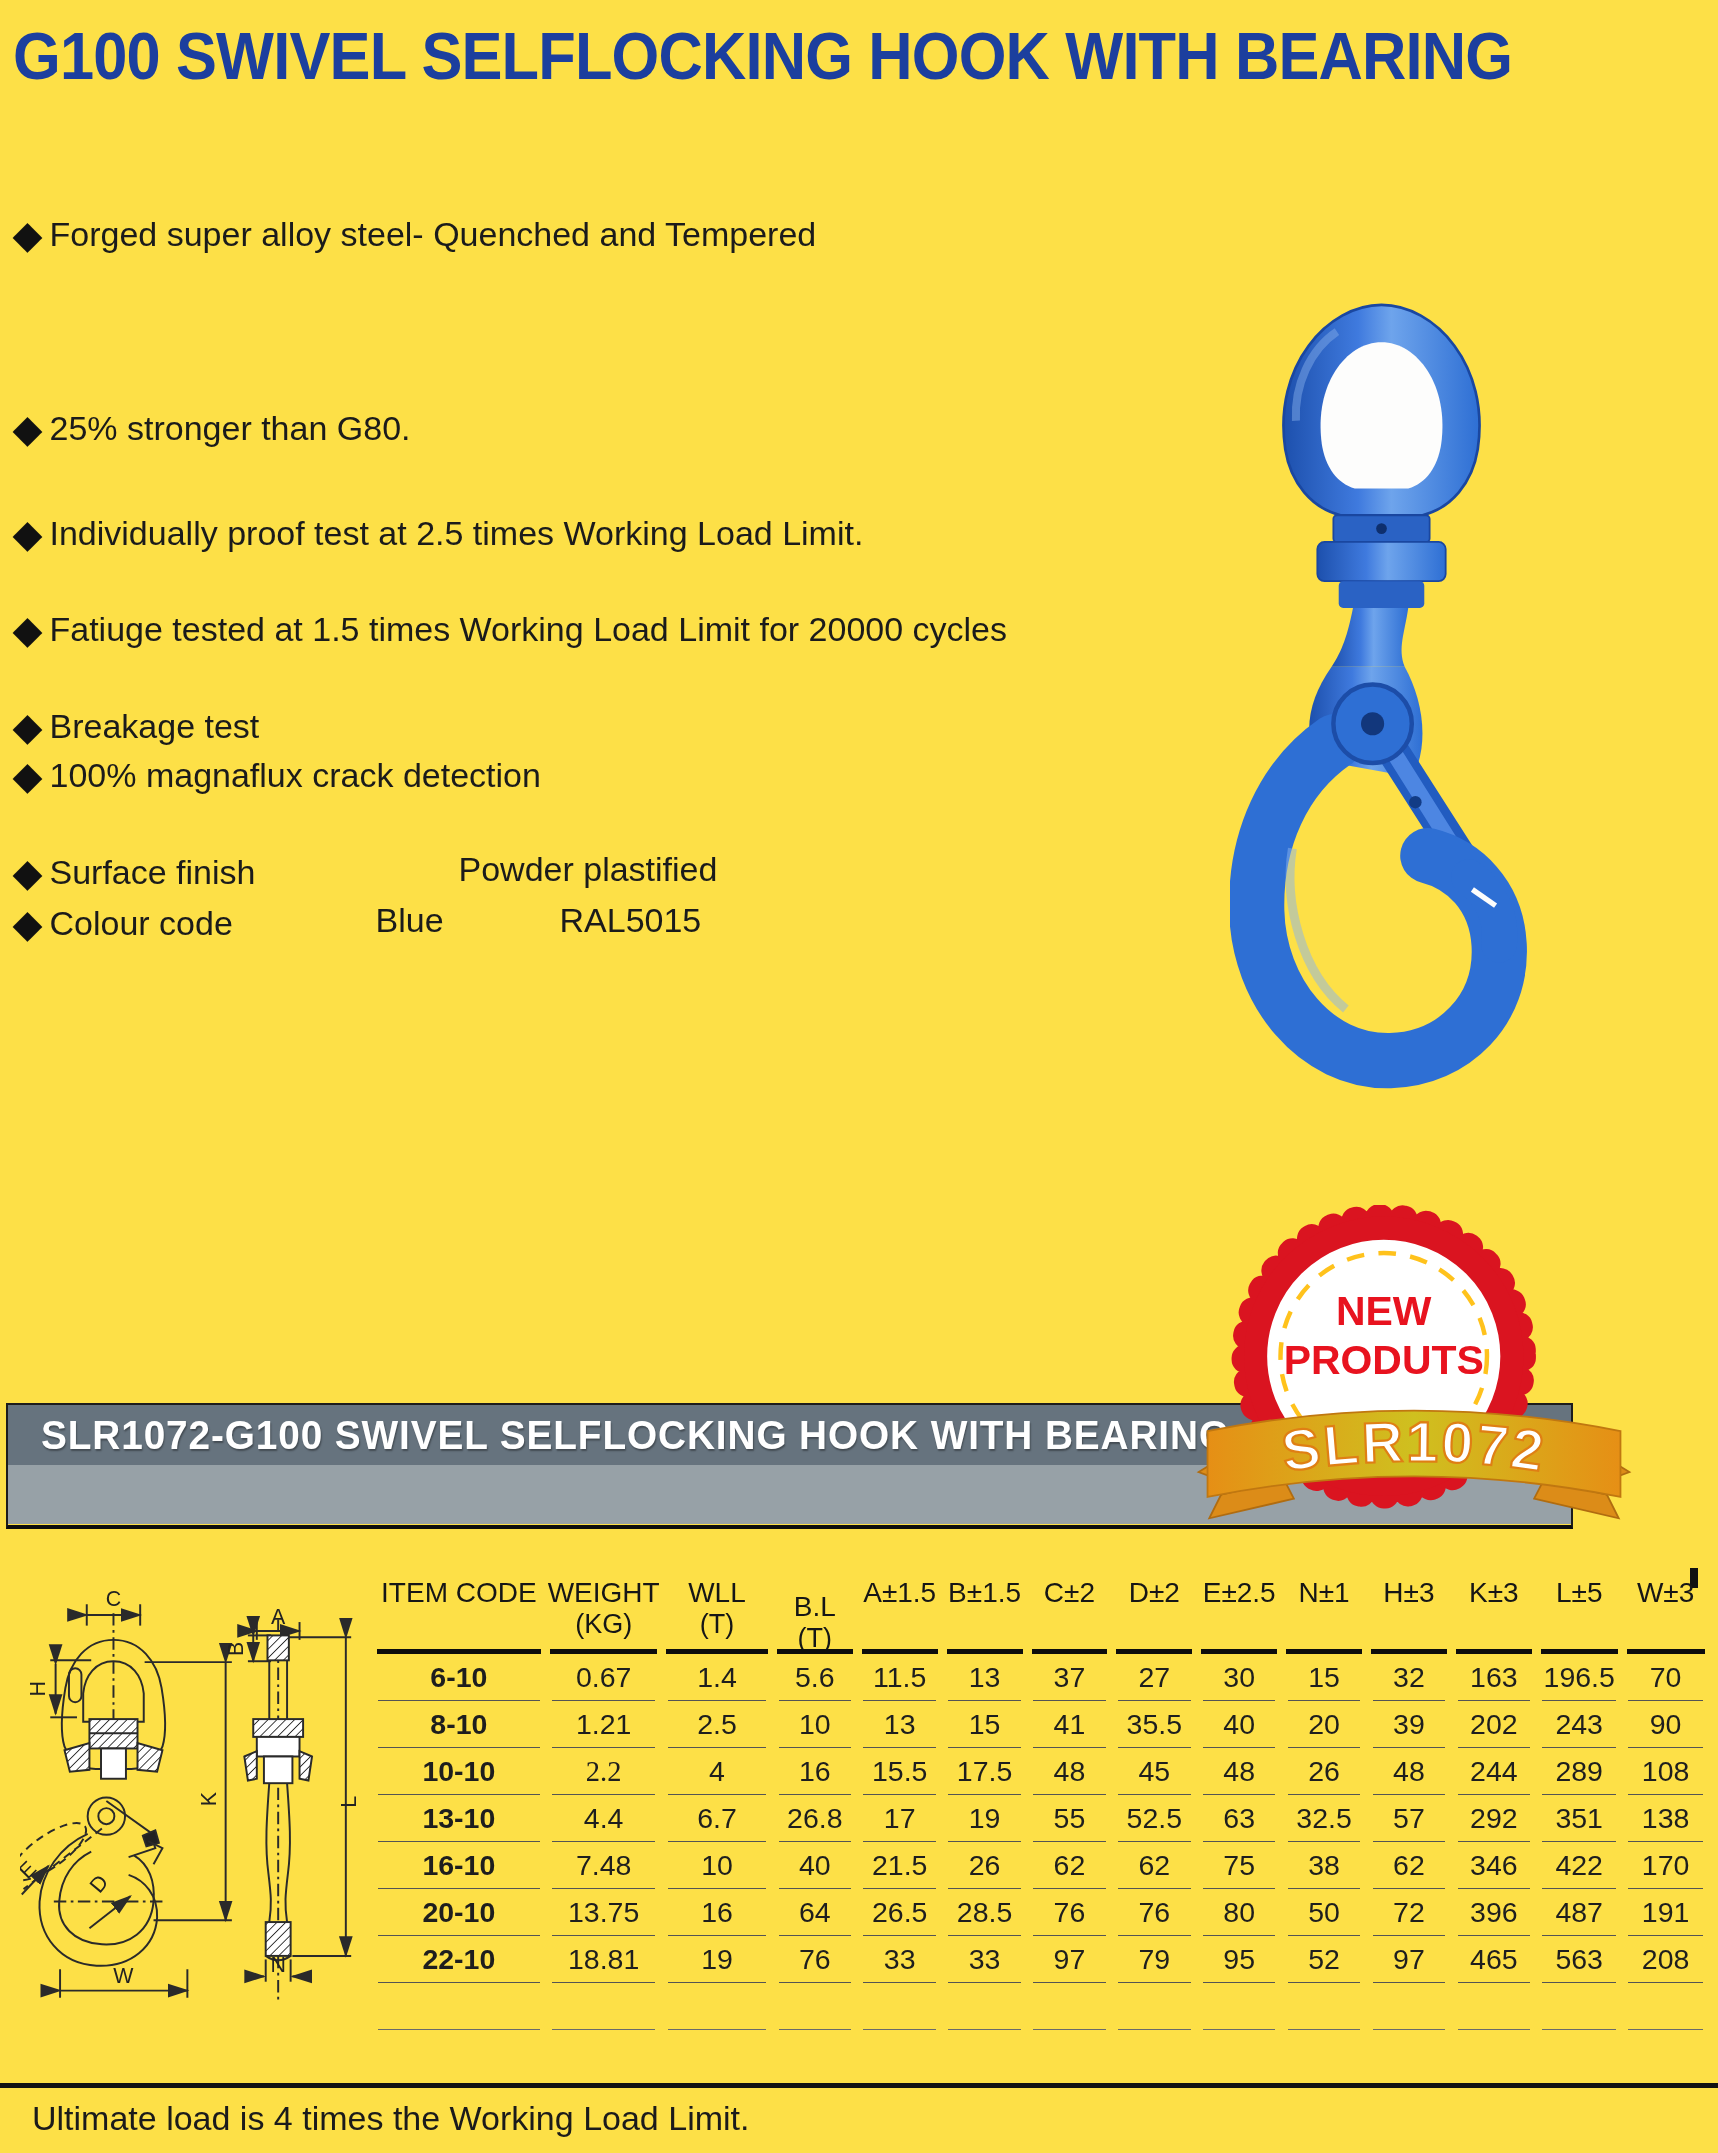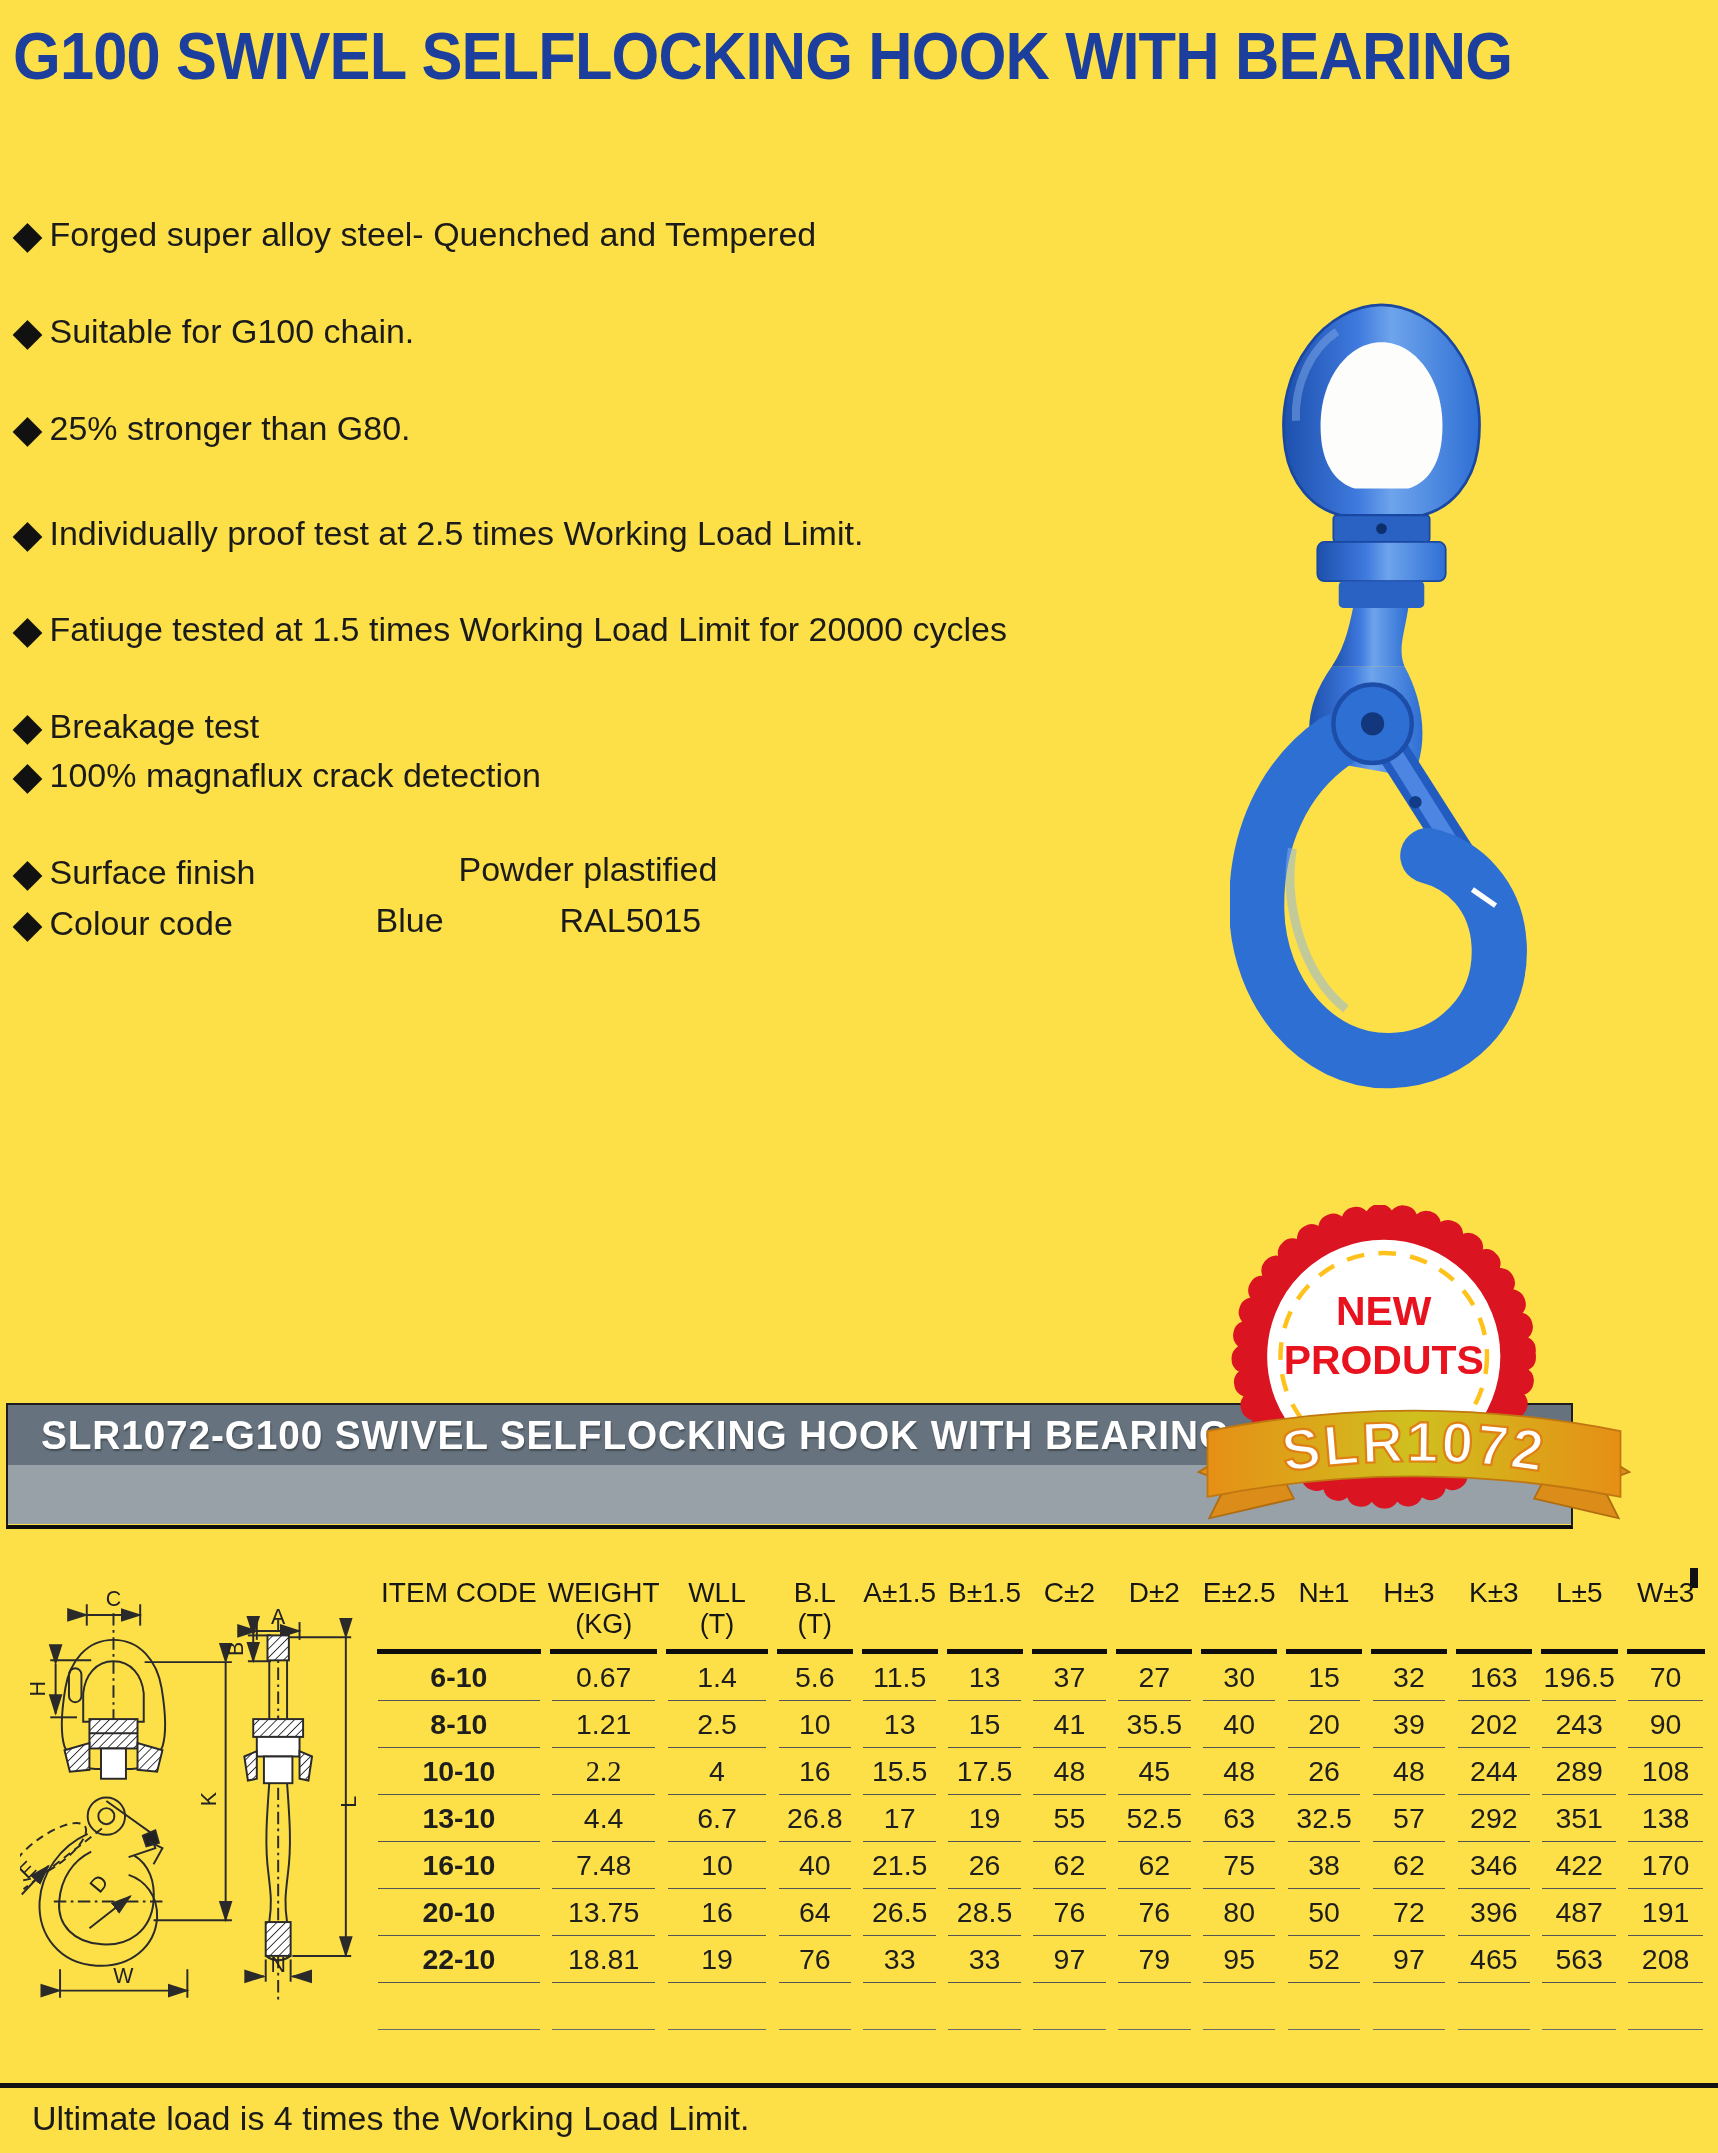--- a/index.html
+++ b/index.html
@@ -55,23 +55,20 @@
 </style>
 </head>
 <body>
 
 <div class="page">
 
   <div class="doc-title">G100 SWIVEL SELFLOCKING HOOK WITH BEARING</div>
 
   <div class="feat" style="top:212px">
     <span class="dia">◆</span><span class="txt">Forged super alloy steel- Quenched and Tempered</span>
-  </div>
-  <div class="feat" style="top:309px">
-    <span class="dia">◆</span><span class="txt">Suitable for G100 chain.</span>
   </div>
   <div class="feat" style="top:406px">
     <span class="dia">◆</span><span class="txt">25% stronger than G80.</span>
   </div>
   <div class="feat" style="top:511px">
     <span class="dia">◆</span><span class="txt">Individually proof test at 2.5 times Working Load Limit.</span>
   </div>
   <div class="feat" style="top:607px">
     <span class="dia">◆</span><span class="txt">Fatiuge tested at 1.5 times Working Load Limit for 20000 cycles</span>
   </div>
@@ -284,21 +281,21 @@
           <div>ITEM CODE</div>
         </div>
         <div class="t-cell" style="width: 116px;">
           <div>WEIGHT</div>
           <div class="h-l2">(KG)</div>
         </div>
         <div class="t-cell" style="width: 111px;">
           <div>WLL</div>
           <div class="h-l2">(T)</div>
         </div>
-        <div class="t-cell" style="width: 85px;">
+        <div class="t-cell" style="width: 85px; justify-content: flex-end;">
           <div>B.L</div>
           <div class="h-l2">(T)</div>
         </div>
         <div class="t-cell" style="width: 85px;">
           <div>A±1.5</div>
         </div>
         <div class="t-cell" style="width: 85px;">
           <div>B±1.5</div>
         </div>
         <div class="t-cell" style="width: 85px;">

